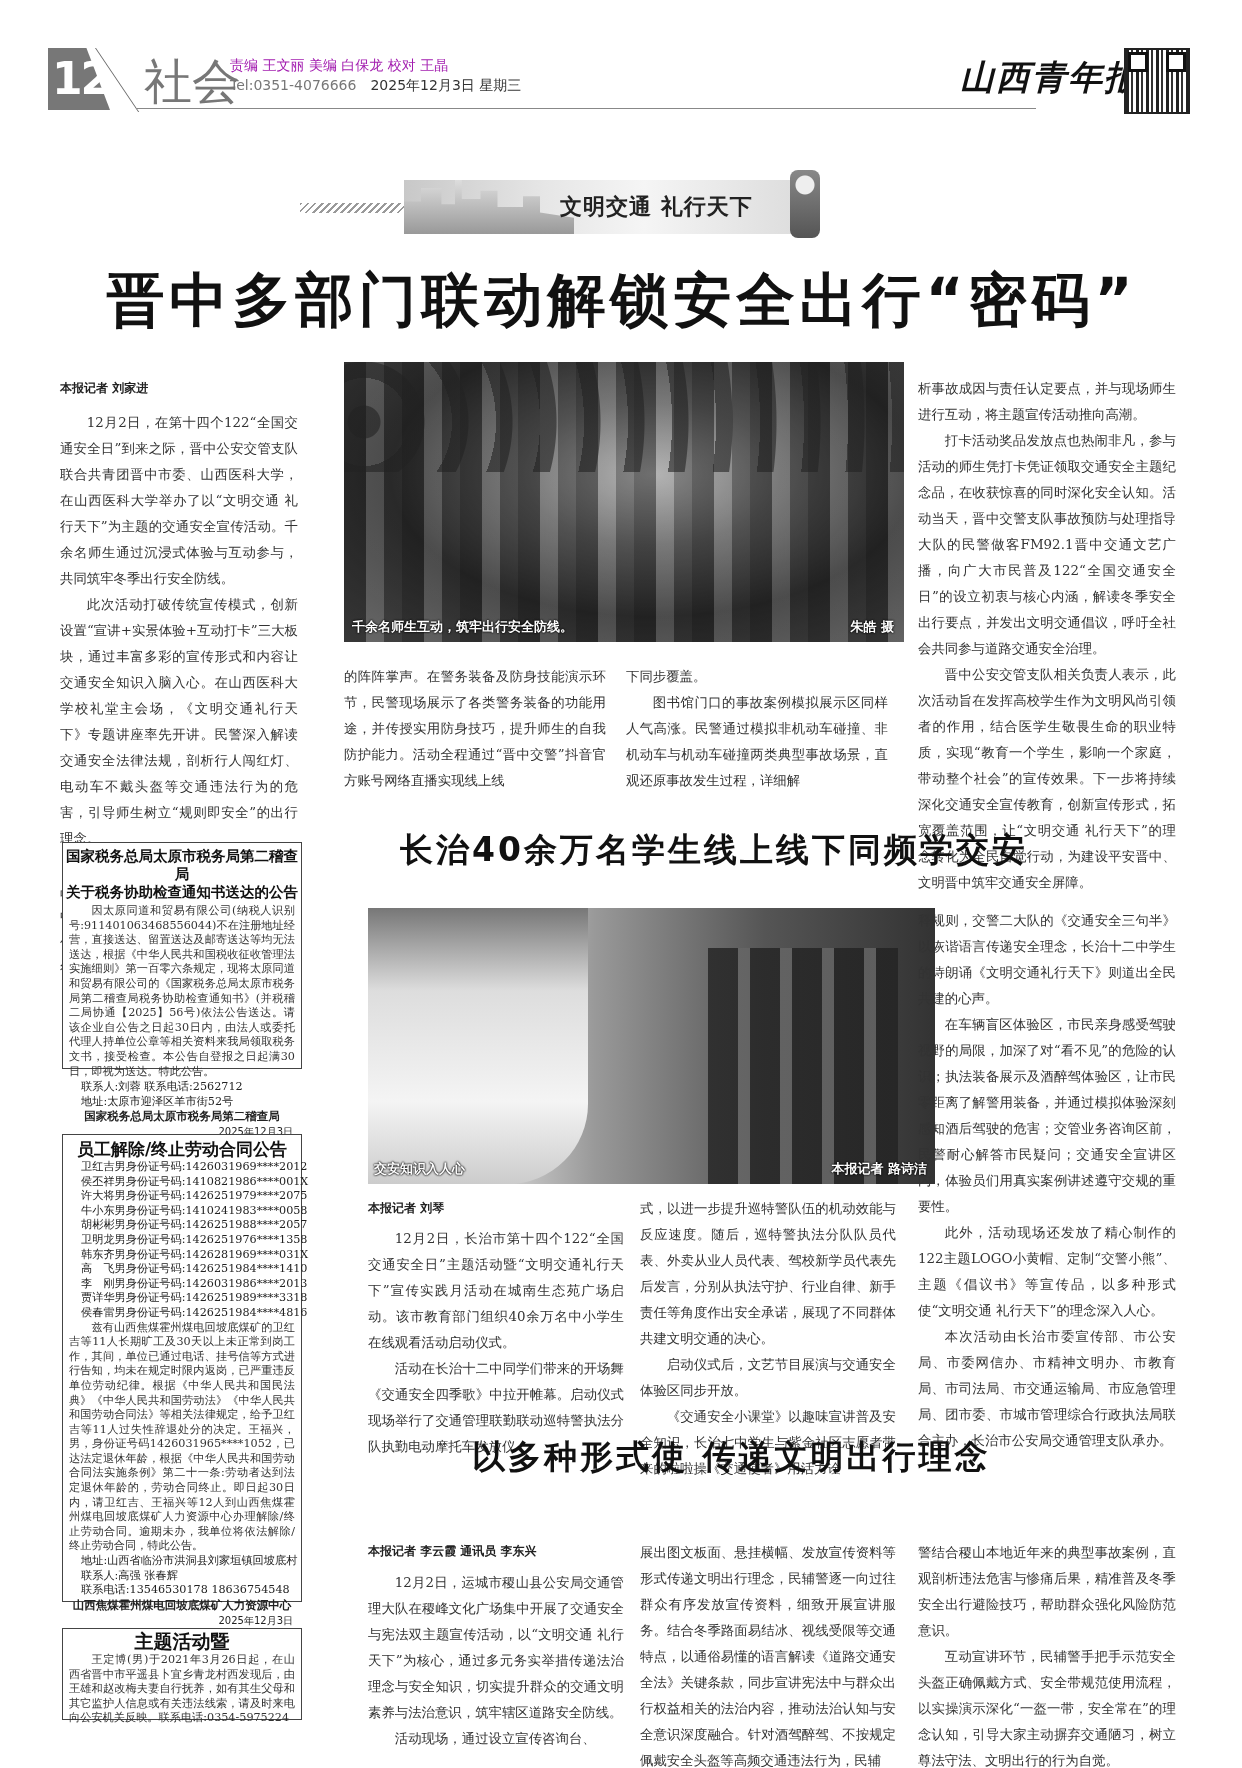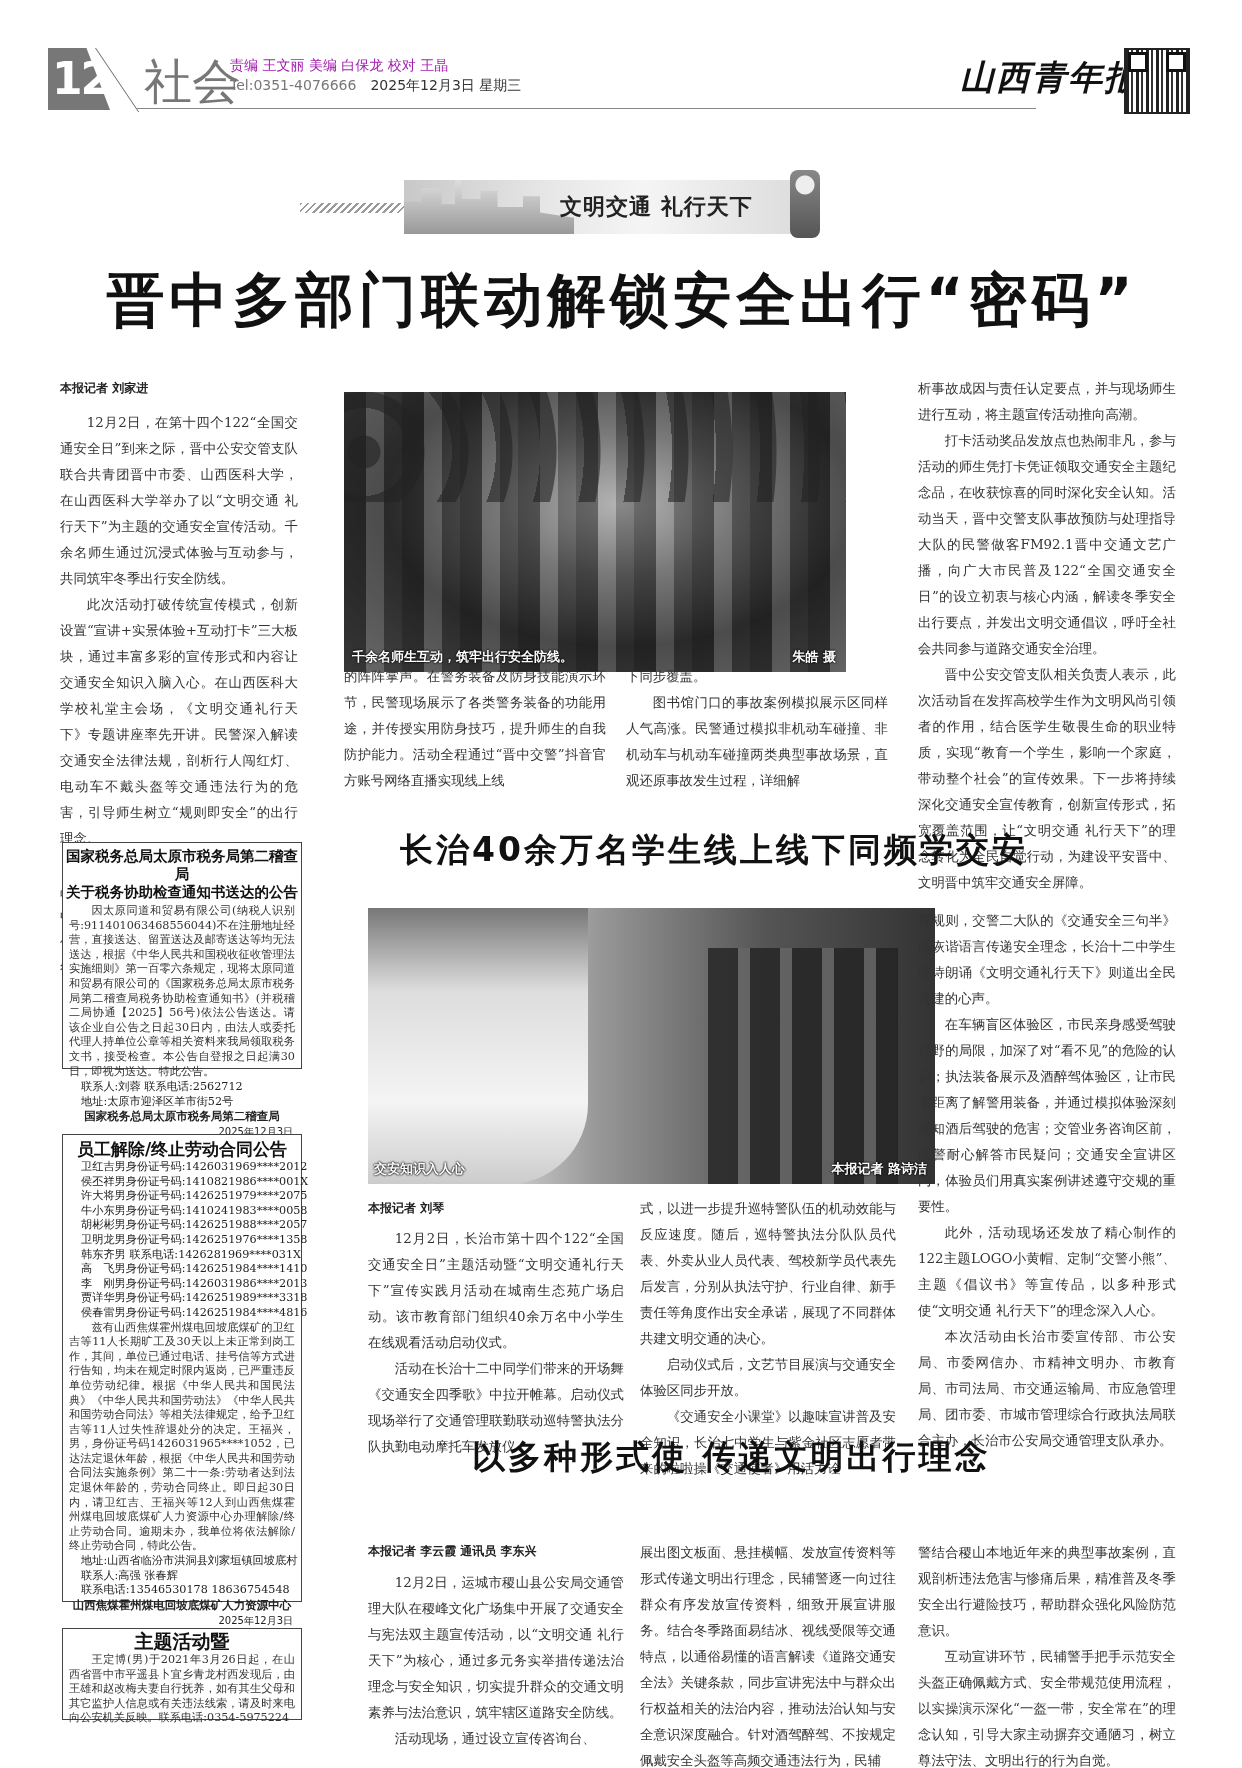--- a/index.html
+++ b/index.html
@@ -33,21 +33,21 @@
   .officer{left:790px;top:170px;width:30px;height:68px;background:radial-gradient(circle at 50% 22%,#eee 0 9px,transparent 10px),linear-gradient(#888,#555);border-radius:8px;}
   
   .h1{left:60px;top:262px;width:1124px;text-align:center;font:bold 58px/76px "DejaVu Sans",sans-serif;color:#111;letter-spacing:5px;}
   .h2{left:400px;top:828px;font:bold 33px/44px "DejaVu Sans",sans-serif;color:#111;letter-spacing:3px;}
   .h3{left:472px;top:1435px;font:bold 33px/44px "DejaVu Sans",sans-serif;color:#111;letter-spacing:3px;}
   .byline{font:bold 12px/16px "DejaVu Sans",sans-serif;color:#222;}
   .col{font-size:13.4px;line-height:26px;color:#333;text-align:justify;}
   .col p{margin:0;text-indent:2em;}
   .col p.cont{text-indent:0;}
   
-  .photo1{left:344px;top:392px;width:502px;height:280px;
+  .photo1{left:344px;top:362px;width:560px;height:280px;
       background:radial-gradient(ellipse at 55% 40%,#aaa 0,#666 30%,#333 60%,#555 100%);overflow:hidden;}
   .photo1::before{content:"";position:absolute;left:0;top:0;right:0;bottom:0;
       background:repeating-linear-gradient(90deg,rgba(0,0,0,.35) 0 22px,rgba(255,255,255,.12) 22px 40px,rgba(0,0,0,.2) 40px 58px);}
   .photo1::after{content:"";position:absolute;left:0;top:0;right:0;height:110px;
       background:repeating-radial-gradient(circle at 20px 60px,#222 0 16px,transparent 17px 44px);opacity:.6;}
   .photo2{left:368px;top:908px;width:567px;height:276px;
       background:linear-gradient(90deg,#bbb 0,#eee 15%,#999 40%,#555 70%,#333 100%);overflow:hidden;}
   .photo2::before{content:"";position:absolute;left:0;top:0;width:220px;height:276px;
       background:linear-gradient(180deg,#777 0,#ddd 30%,#f4f4f4 70%,#ccc 100%);border-radius:0 0 80px 0;}
   .photo2::after{content:"";position:absolute;left:340px;top:40px;width:190px;height:236px;
@@ -194,21 +194,21 @@
         <span>身份证号码:1426251988****2057</span>
       </div>
     <div class="ad-row">
         <span style="width:44px">卫明龙</span>
         <span style="width:22px">男</span>
         <span>身份证号码:1426251976****1358</span>
       </div>
     <div class="ad-row">
         <span style="width:44px">韩东齐</span>
         <span style="width:22px">男</span>
-        <span>联系电话:1426281969****031X</span>
+        <span>身份证号码:1426281969****031X</span>
       </div>
     <div class="ad-row">
         <span style="width:44px">高　飞</span>
         <span style="width:22px">男</span>
         <span>身份证号码:1426251984****1410</span>
       </div>
     <div class="ad-row">
         <span style="width:44px">李　刚</span>
         <span style="width:22px">男</span>
         <span>身份证号码:1426031986****2013</span>

